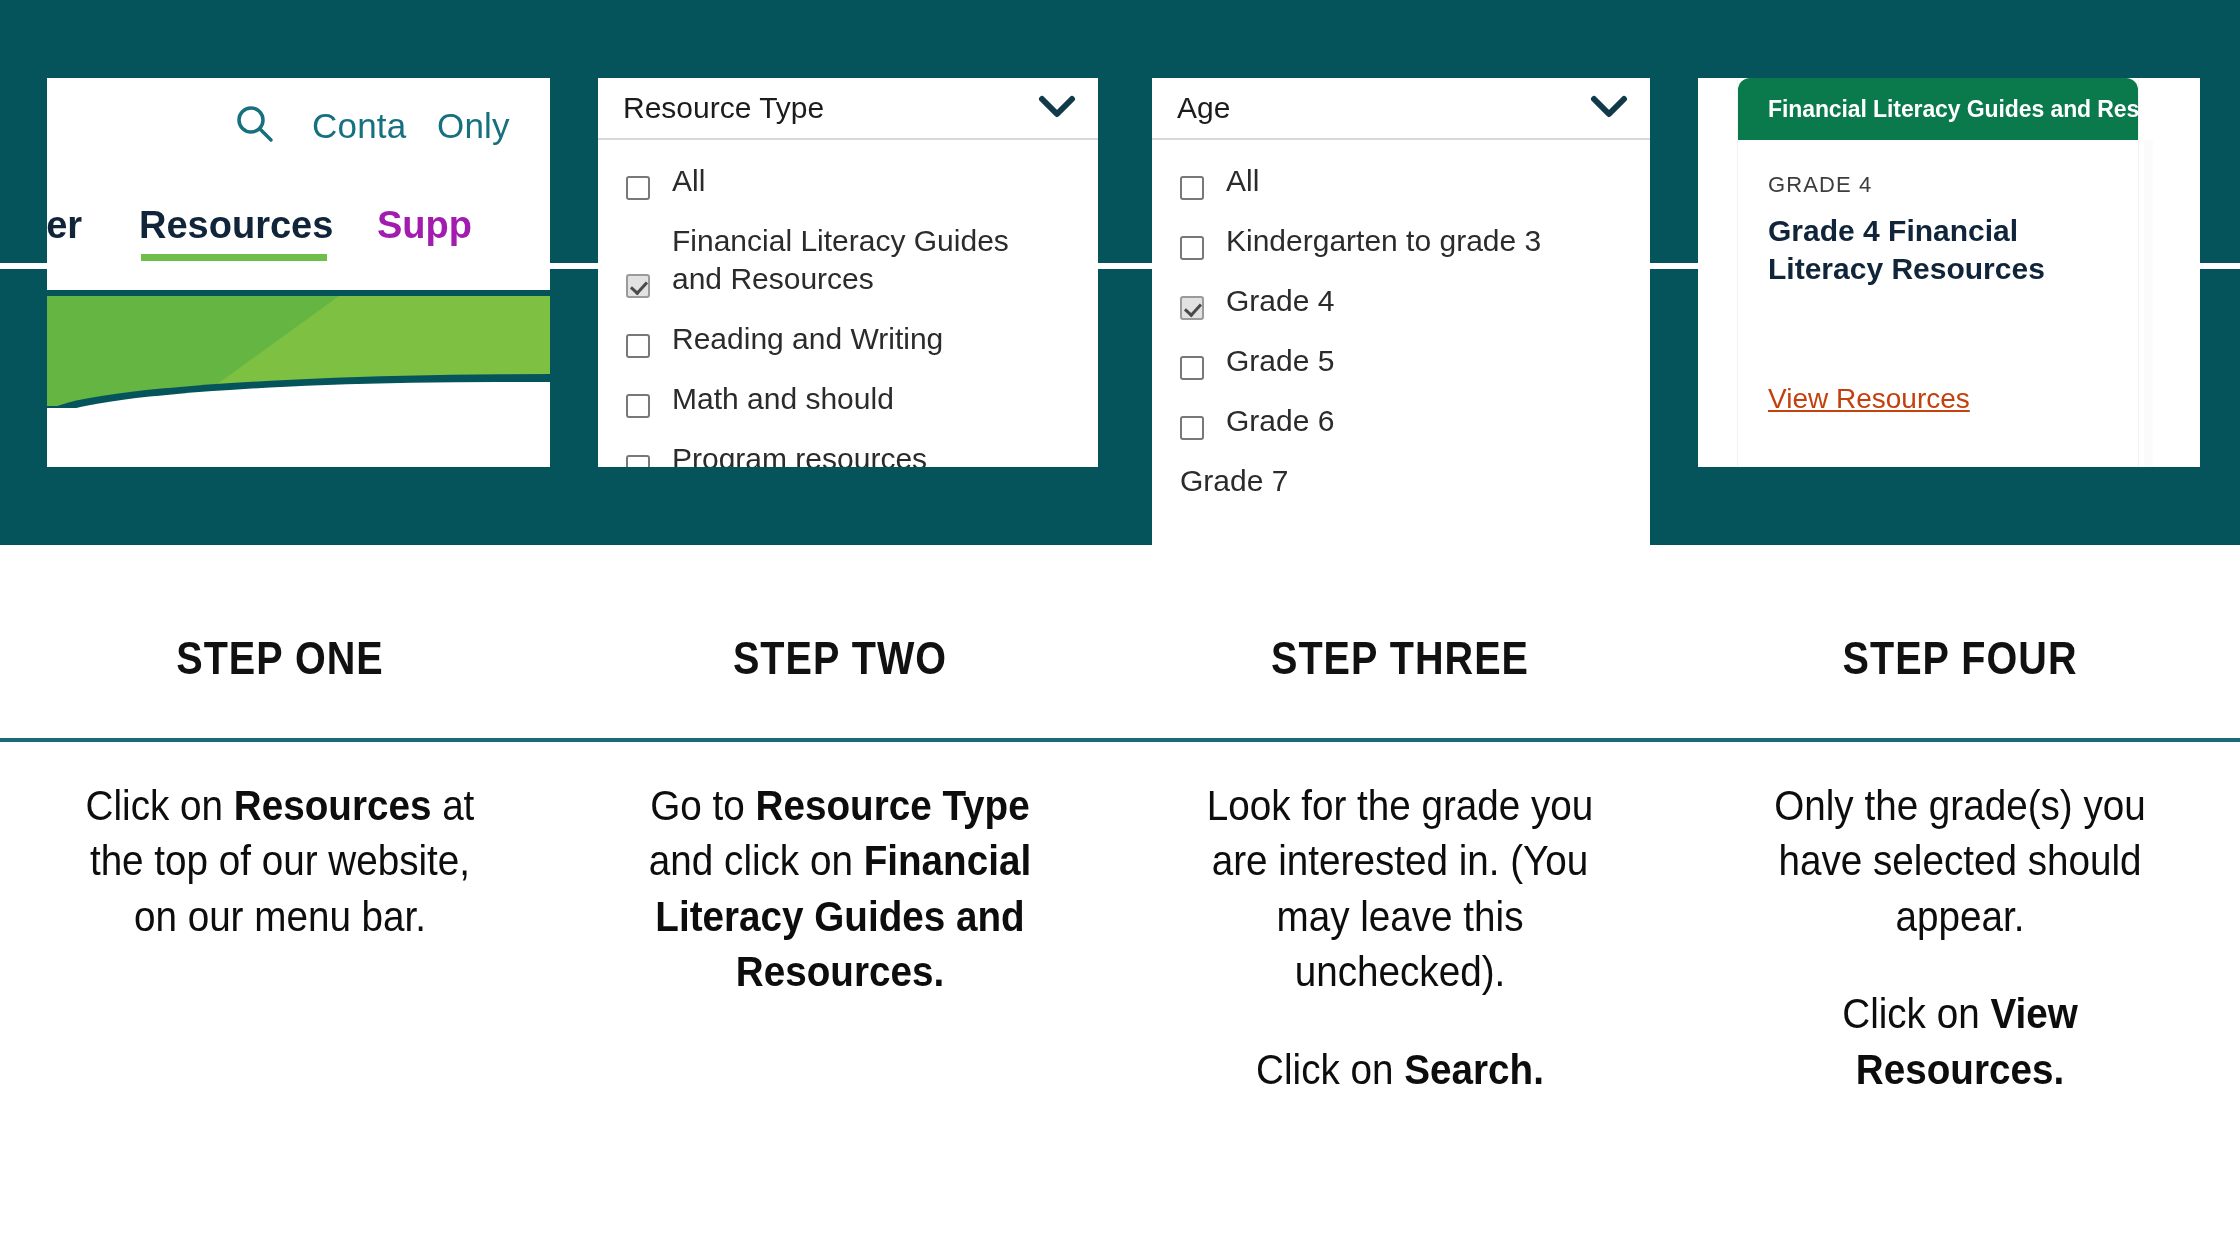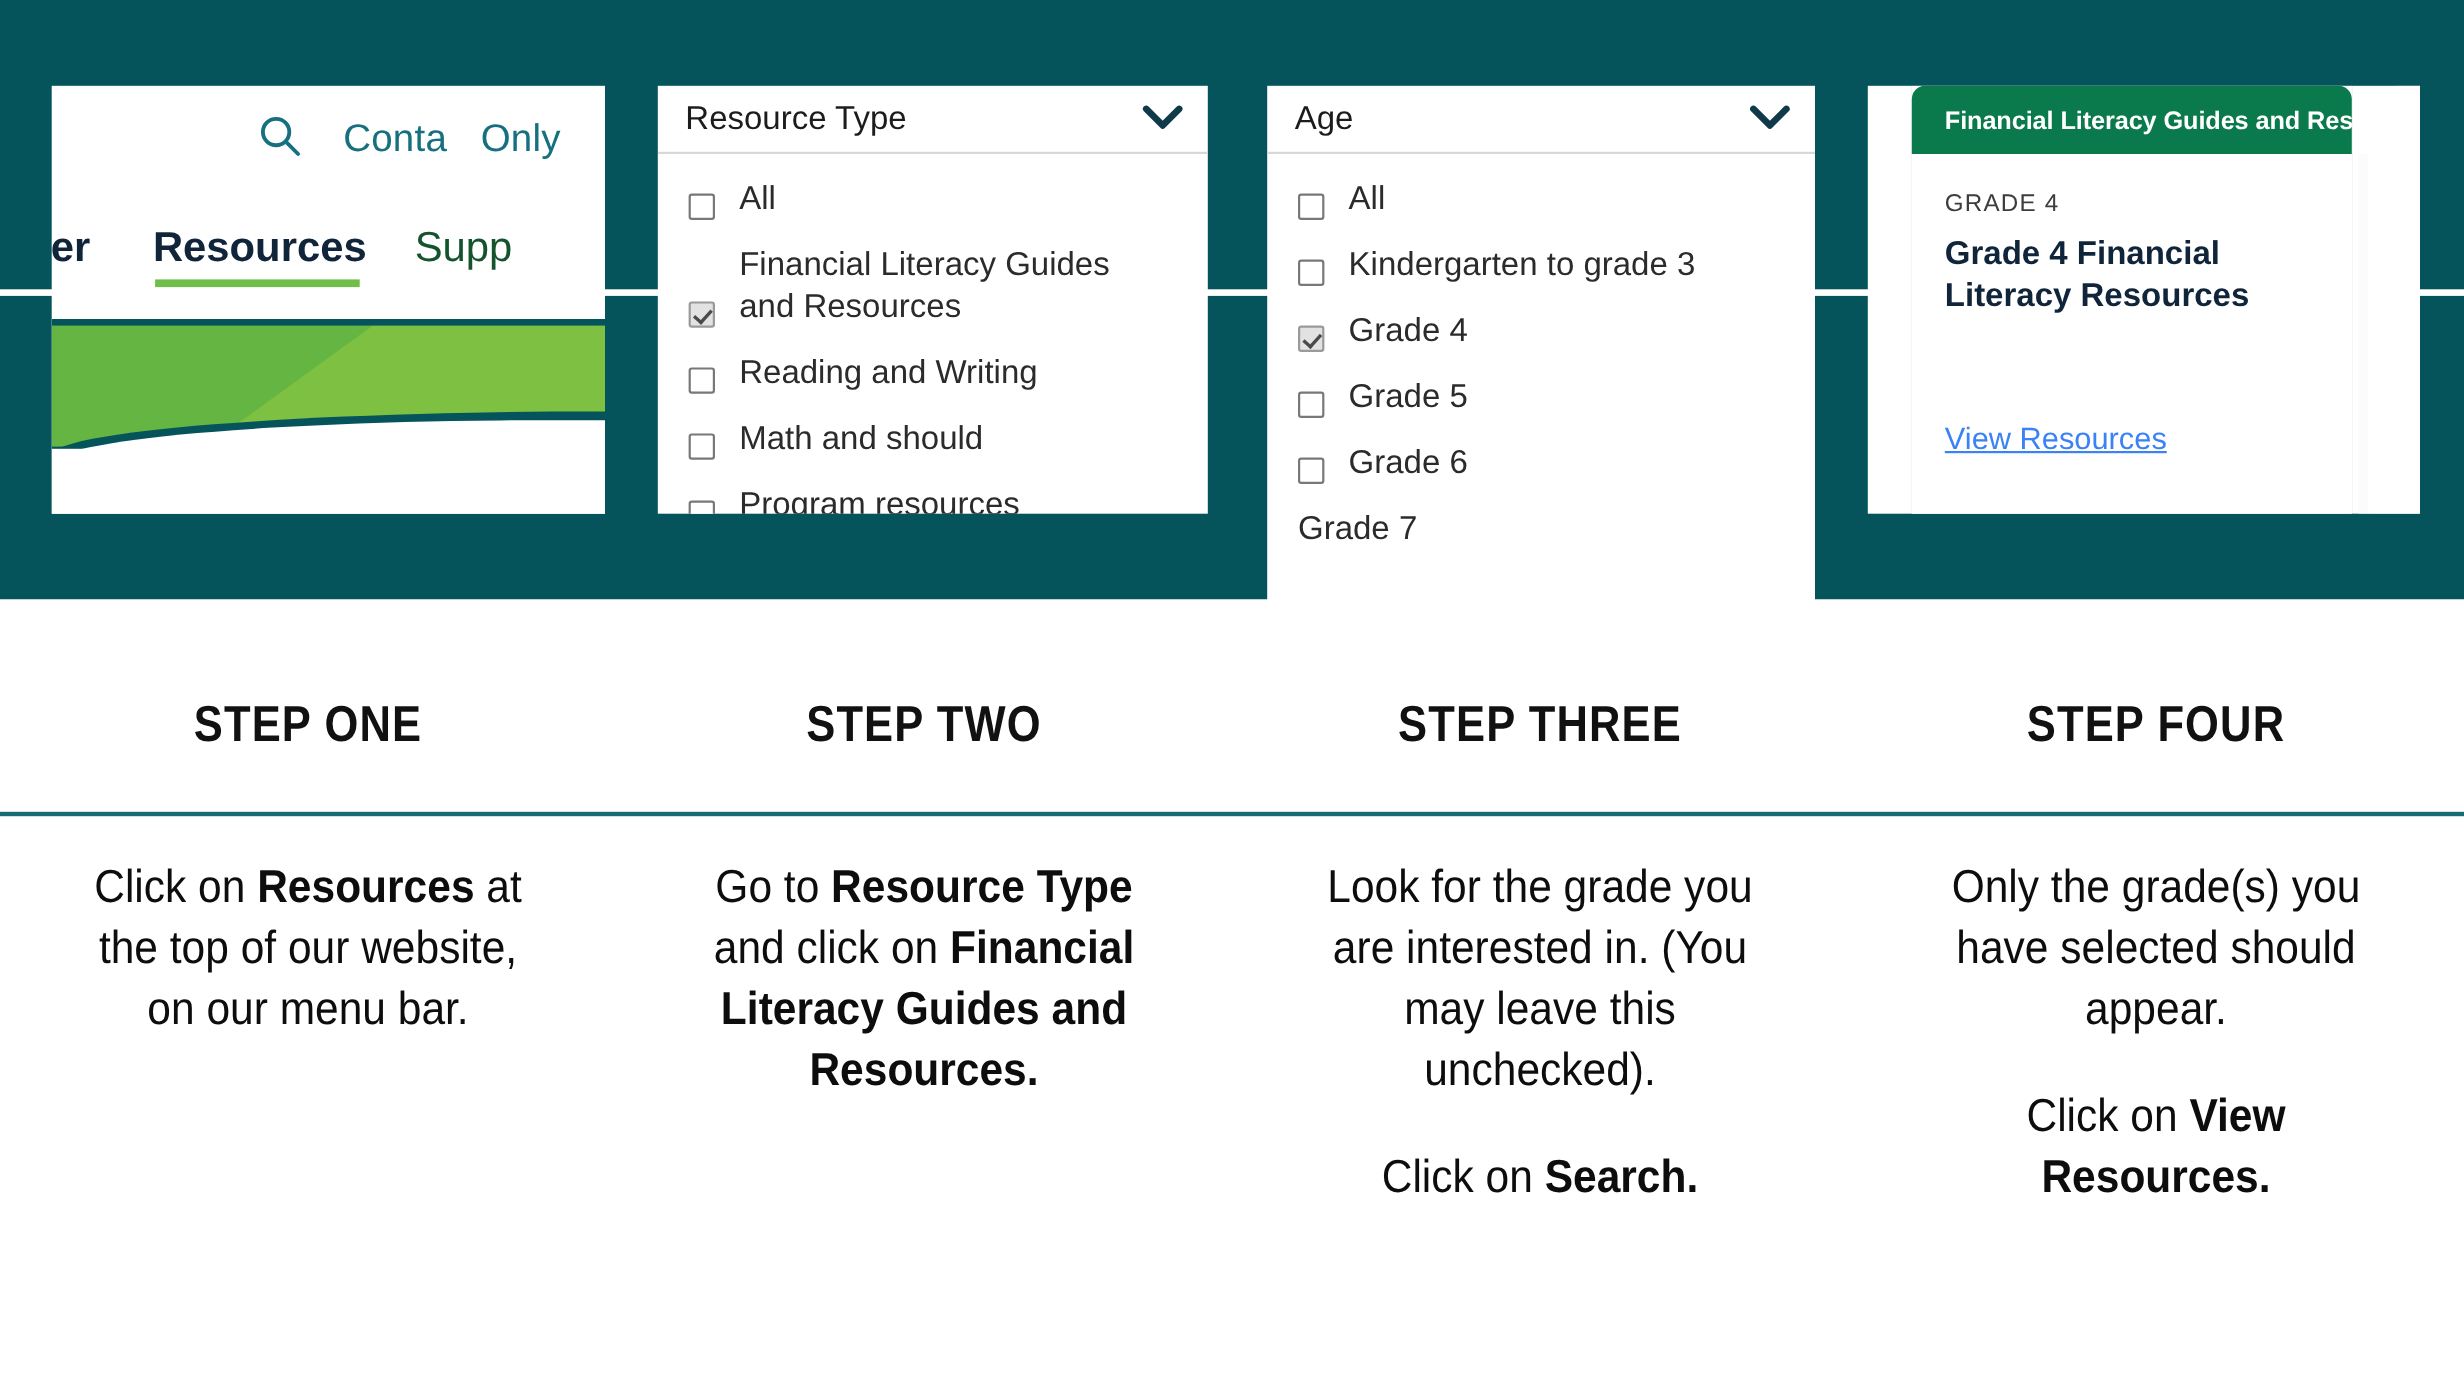--- a/index.html
+++ b/index.html
@@ -53,21 +53,21 @@
   #p1-nav-resources{
     position:absolute;left:92px;top:16px;
     font-size:38px;font-weight:bold;color:#10243a;white-space:nowrap;
   }
   #p1-nav-resources-underline{
     position:absolute;left:94px;top:66px;width:186px;height:7px;
     background:#6fbe4a;
   }
   #p1-nav-support{
     position:absolute;left:330px;top:16px;
-    font-size:38px;font-weight:normal;color:#14532d;white-space:nowrap;
+    font-size:38px;font-weight:bold;color:#a21caf;white-space:nowrap;
   }
   #p1-hero{
     position:absolute;left:0;top:212px;width:503px;height:120px;
     background:#05545c;overflow:hidden;
   }
   #p1-hero-green-a{
     position:absolute;left:0;top:6px;width:503px;height:110px;
     background:#65b543;
   }
   #p1-hero-green-b{
@@ -152,21 +152,21 @@
   #p4-eyebrow{
     position:absolute;left:30px;top:32px;
     font-size:22px;color:#3d3d3d;letter-spacing:1.1px;white-space:nowrap;
   }
   #p4-title{
     position:absolute;left:30px;top:72px;width:330px;
     font-size:30px;font-weight:bold;color:#10243a;line-height:1.28;
   }
   #p4-view-link{
     position:absolute;left:30px;top:243px;
-    font-size:28px;color:#3b82f6;text-decoration:underline;white-space:nowrap;
+    font-size:28px;color:#c2410c;text-decoration:underline;white-space:nowrap;
   }
   #p4-card-next{
     position:absolute;left:455px;top:0px;width:90px;height:389px;
     background:#ffffff;border-radius:26px 0 0 0;
   }
   #p4-card-next-gap{
     position:absolute;left:446px;top:62px;width:9px;height:327px;
     background:#fbfbfb;
   }
 

